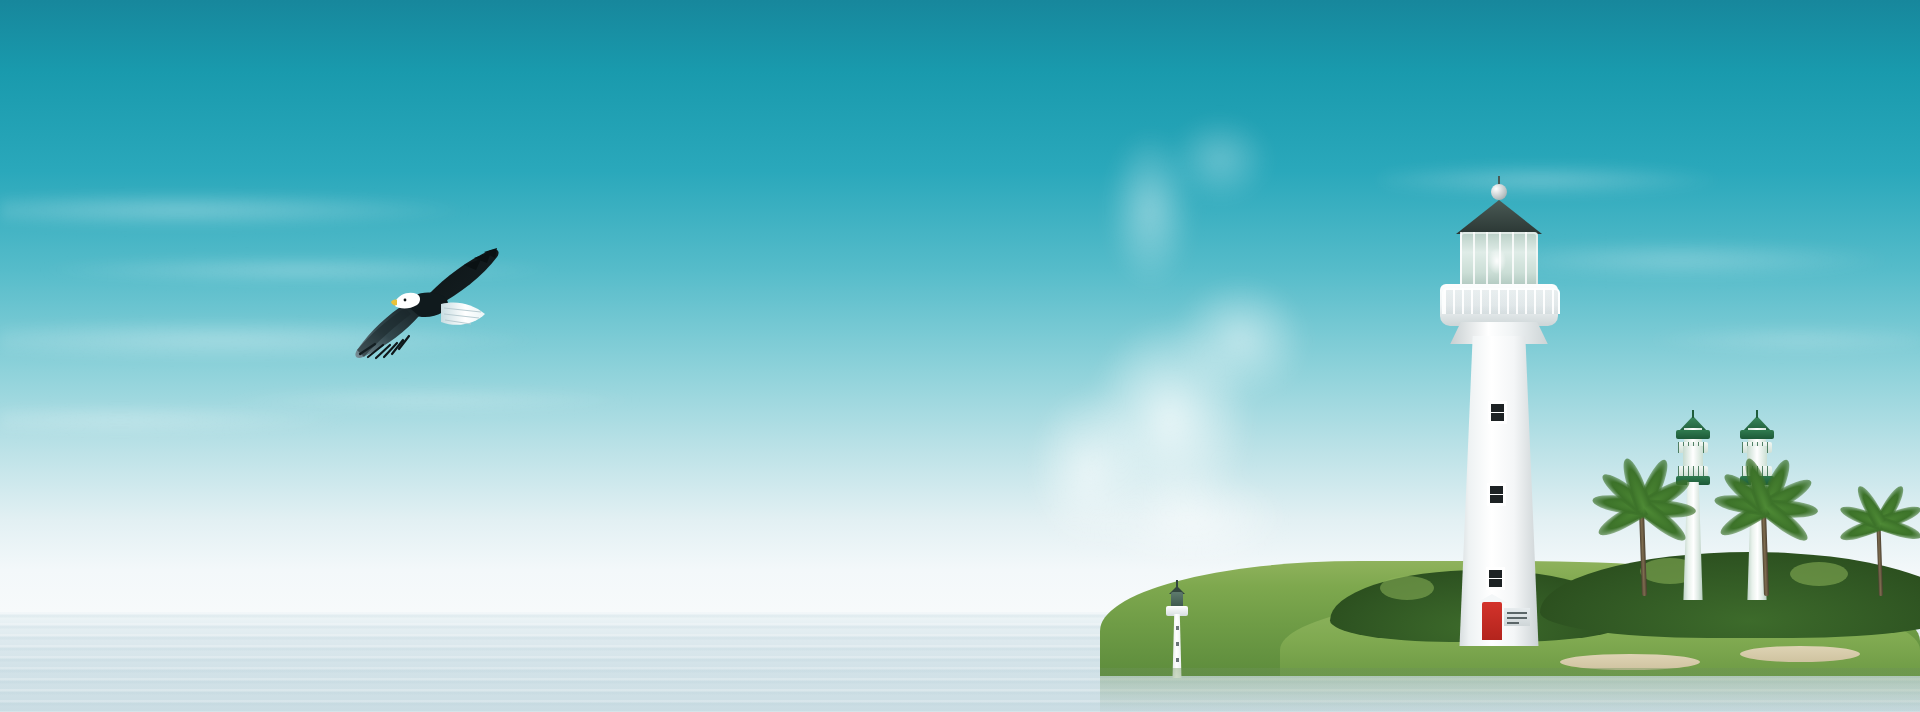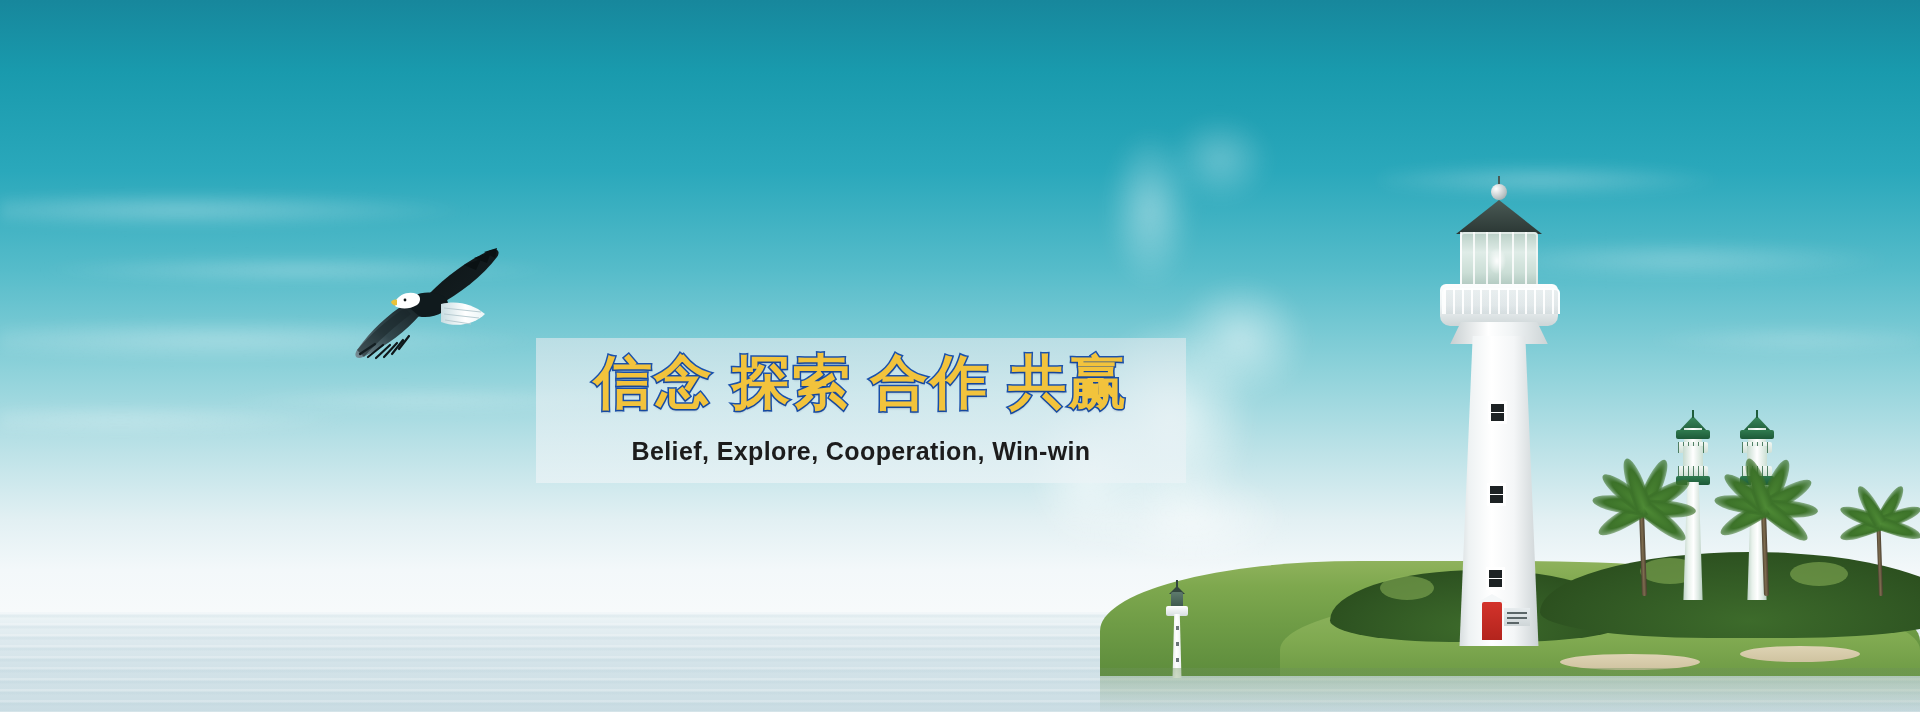--- a/index.html
+++ b/index.html
@@ -308,24 +308,20 @@
       <path d="M60 66 C44 76 26 92 12 112 C8 118 12 122 18 119 C42 108 62 92 74 78 Z" fill="url(#wingLower)"></path>
       <path d="M15 116 L30 106 M23 119 L38 107 M31 120 L45 107 M39 119 L52 105 M47 116 L58 102 M54 111 L64 98" stroke="#0f181b" stroke-width="2.2" stroke-linecap="round" fill="none"></path>
       <path d="M12 112 C26 96 44 80 60 70 L66 76 C50 88 32 104 19 119 Z" fill="#1a262a" opacity="0.55"></path>
 
       <path d="M50 64 C54 56 64 53 72 56 C76 58 76 64 72 67 C64 72 54 71 50 68 Z" fill="#ffffff"></path>
       <path d="M52 62 C50 61 47 62 46 64 C47 67 50 68 52 67 Z" fill="#e9c23a"></path>
       <circle cx="60" cy="62" r="1.4" fill="#10181a"></circle>
     </svg>
   </div>
 
-  <div class="panel">
-    <div class="panel-cn">信念  探索  合作  共赢</div>
-    <div class="panel-en">Belief,  Explore,  Cooperation,  Win-win</div>
-  </div>
 
   <div class="water">
     <div class="water-bands"></div>
   </div>
 
   <div class="island"></div>
   <div class="island2"></div>
   <div class="sandtrap" style="left:1560px;width:140px;"></div>
   <div class="sandtrap" style="left:1740px;width:120px;bottom:50px;"></div>
 

